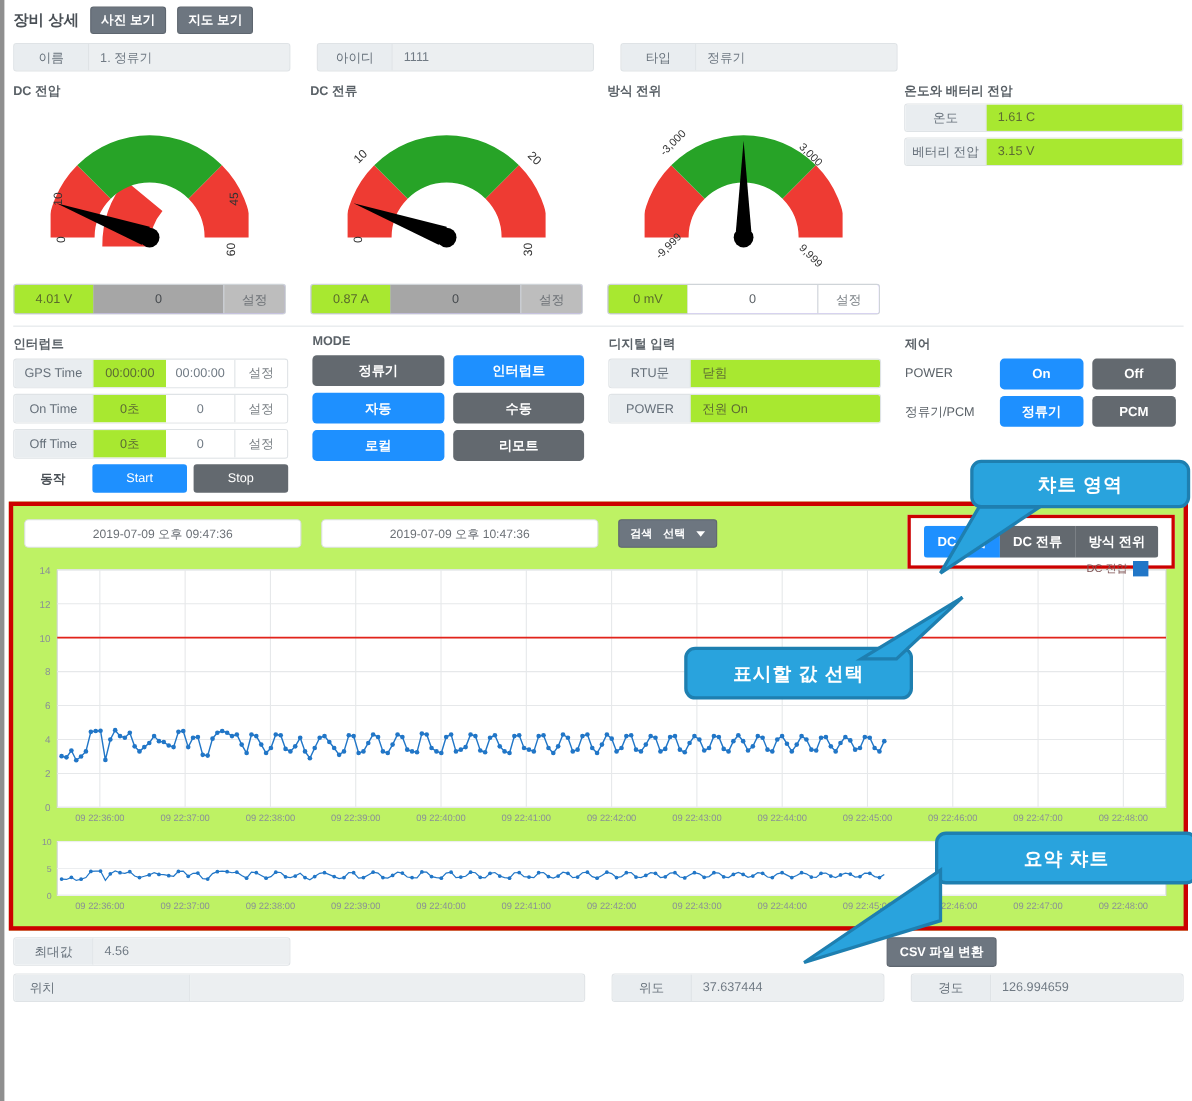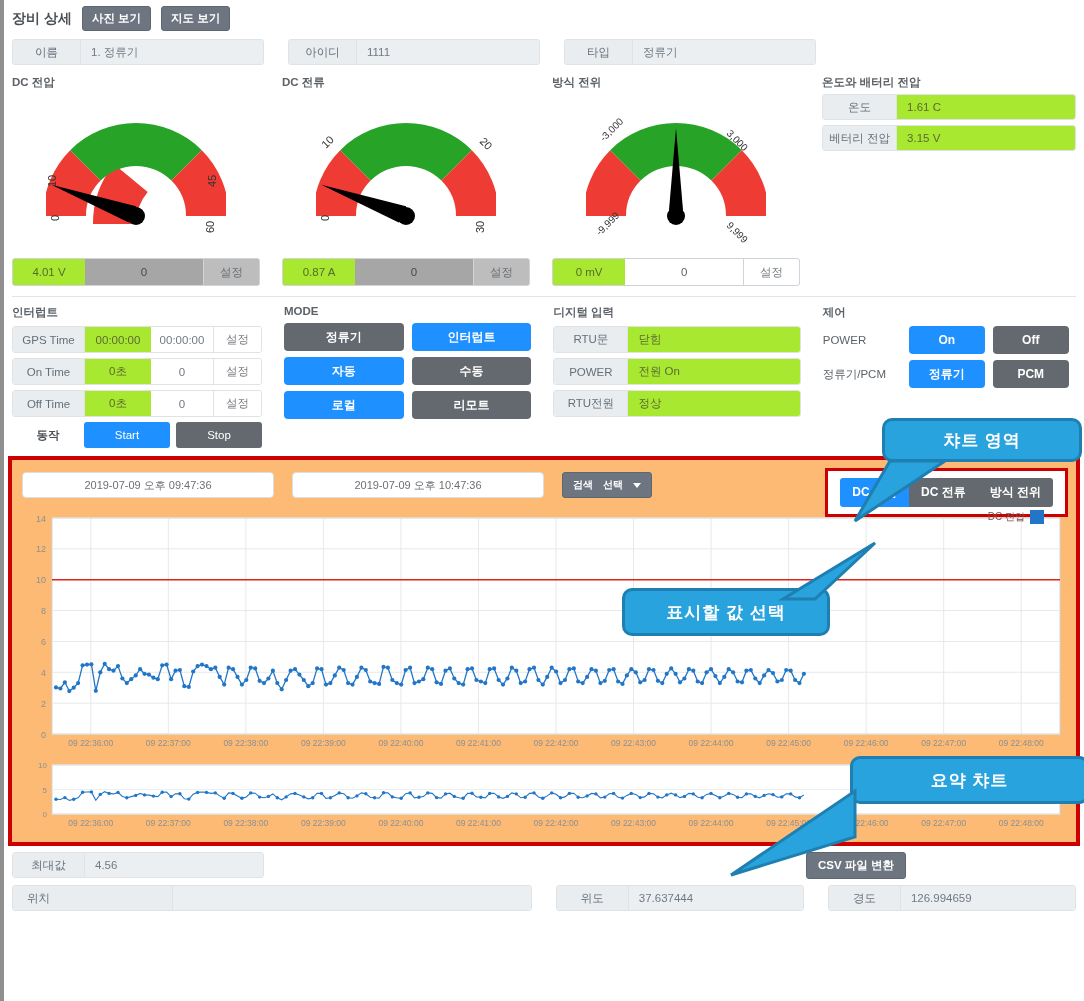--- a/index.html
+++ b/index.html
@@ -116,21 +116,21 @@
     justify-content:center; font-size:11.5px; color:#66707a; border-right:1px solid #dfe3e6; }
   .digrow .dval { background:#a8e830; flex:1; display:flex; align-items:center;
     padding:0 10px; font-size:11.5px; color:#5c6a33; }
 
   .ctrlrow { display:flex; align-items:center; gap:8px; margin-bottom:6px; }
   .ctrlrow .clbl { width:78px; font-size:11.5px; color:#5b6268; }
   .ctrlrow .modebtn { width:76px; }
 
   
   .chart-region { position:relative; margin:8px 4px 0 4px; border:4px solid #cc0000;
-    background:#fdba74; height:390px; }
+    background:#bef264; height:390px; }
   .chart-toolbar { display:flex; align-items:center; padding:12px 10px 8px 10px; gap:18px; }
   .dateinput { height:26px; border:1px solid #dbdfe2; border-radius:4px; background:#fff;
     display:flex; align-items:center; justify-content:center; font-size:11px;
     color:#6b7076; width:252px; }
   .searchbtn { background:#6d7680; color:#fff; border:1px solid #5e666f; border-radius:3px;
     height:26px; display:flex; align-items:center; gap:10px; padding:0 10px;
     font-size:10px; cursor:pointer; font-weight:bold; }
   .caret { width:0;height:0;border-left:4px solid transparent;border-right:4px solid transparent;
     border-top:5px solid #fff; display:inline-block; }
 
@@ -329,24 +329,20 @@
 
     <div class="midcol">
       <div class="sec-title">디지털 입력</div>
       <div class="digrow">
         <div class="dlbl">RTU문</div>
         <div class="dval">닫힘</div>
       </div>
       <div class="digrow">
         <div class="dlbl">POWER</div>
         <div class="dval">전원 On</div>
-      </div>
-      <div class="digrow">
-        <div class="dlbl">RTU전원</div>
-        <div class="dval">정상</div>
       </div>
     </div>
 
     <div class="midcol ctrl">
       <div class="sec-title">제어</div>
       <div class="ctrlrow">
         <span class="clbl">POWER</span>
         <button class="modebtn blue">On</button>
         <button class="modebtn gray">Off</button>
       </div>

